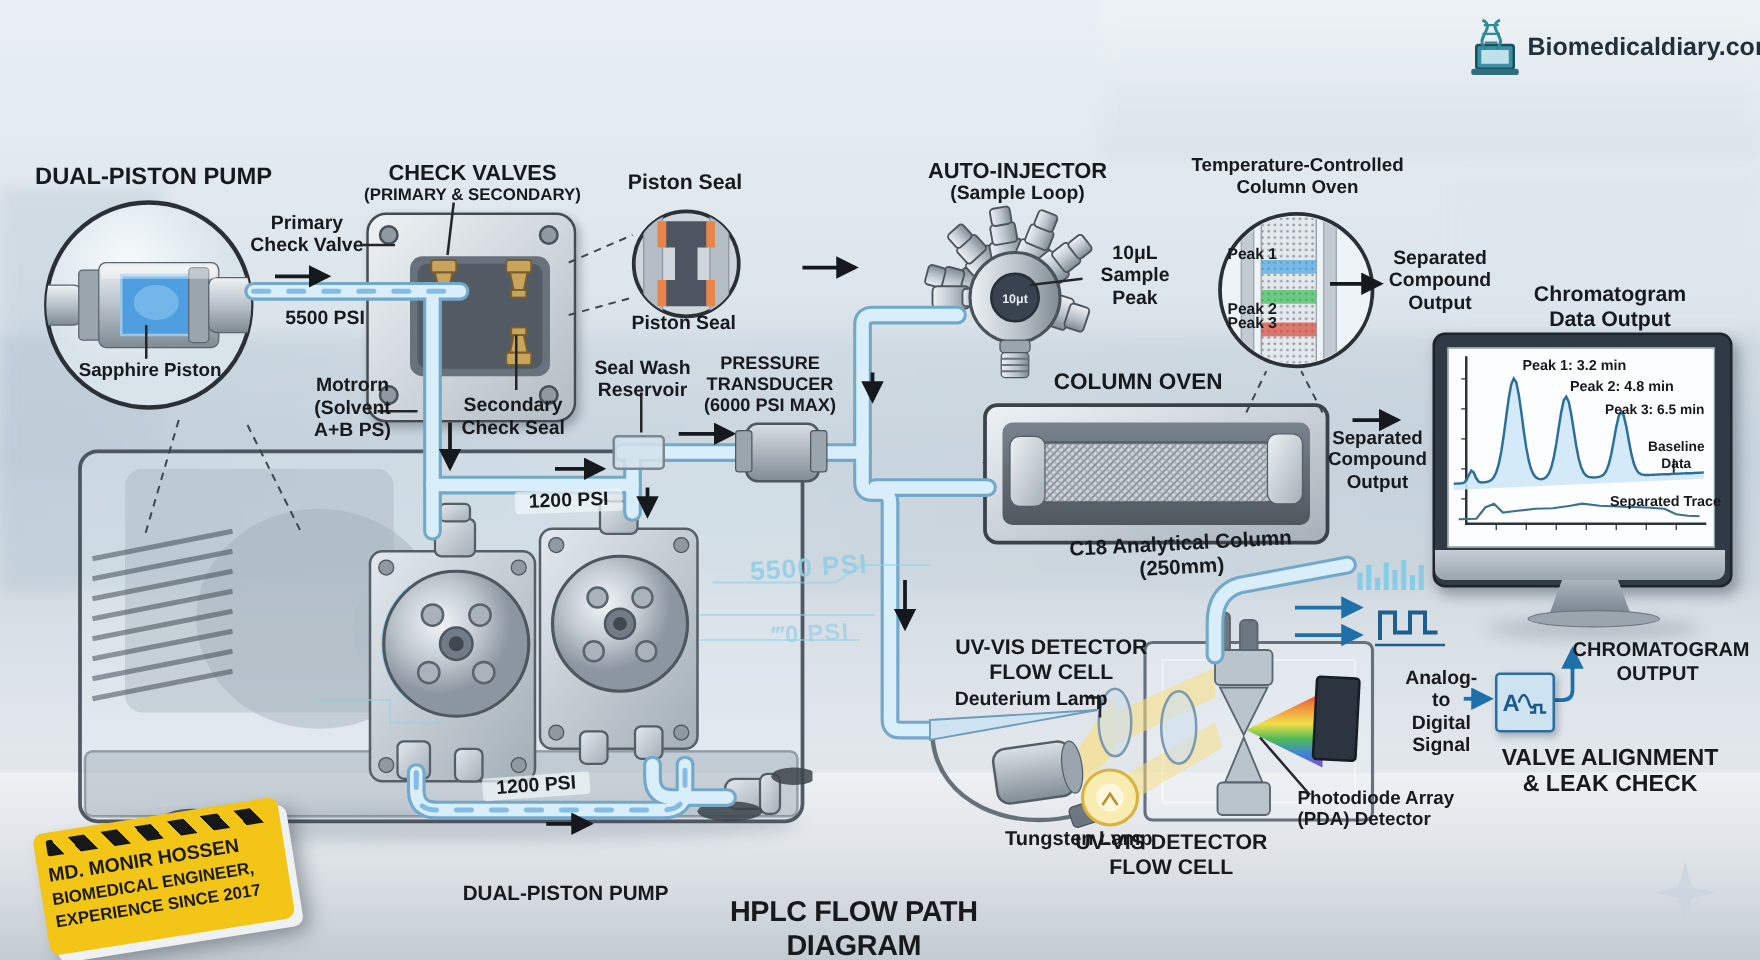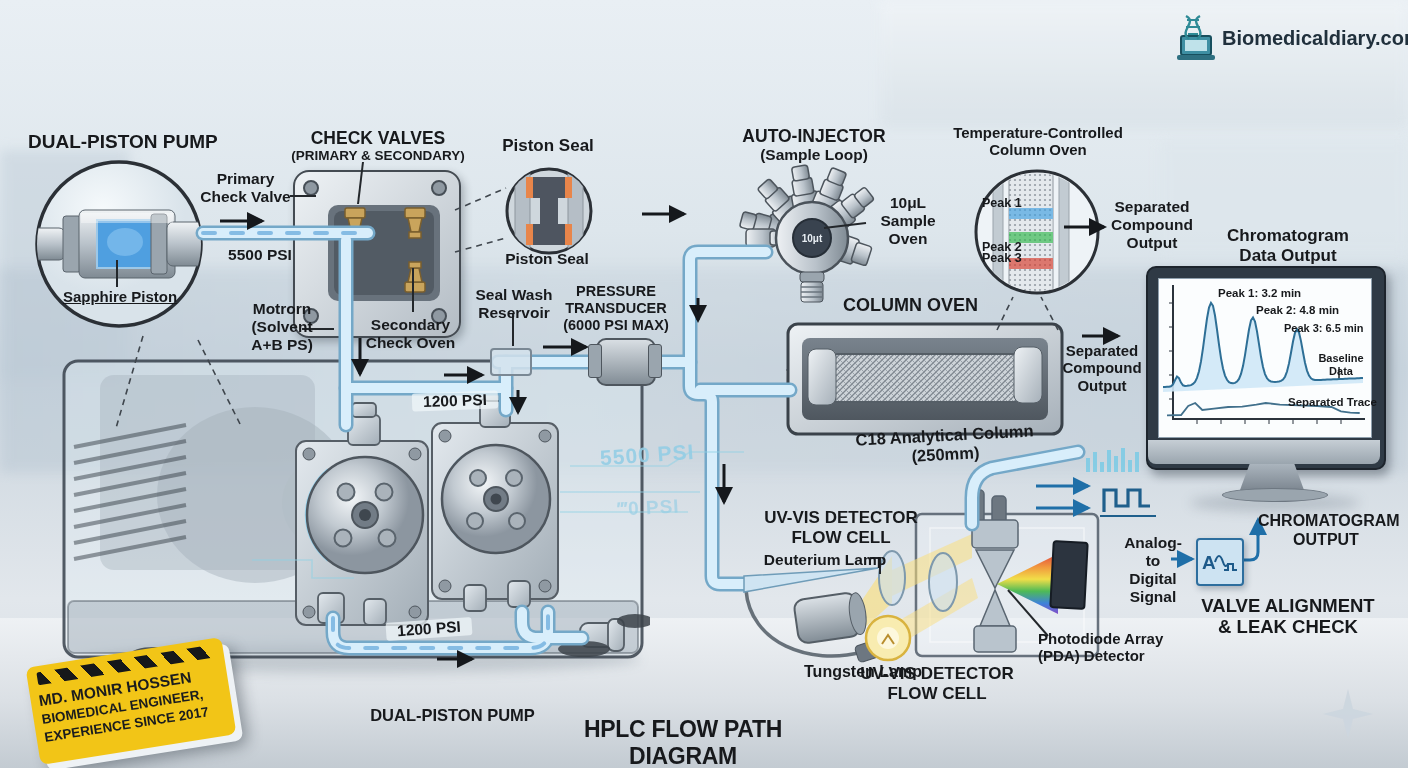--- a/index.html
+++ b/index.html
@@ -474,47 +474,47 @@
   <div class="abs" style="left:490px;top:348px;width:38px;height:24px;background:rgba(212,226,236,.85);border:2px solid #7a8894;border-radius:4px;"></div>
   <div class="abs" style="left:1196px;top:538px;width:44px;height:44px;background:#cde3f2;border:2.5px solid #2d6e9e;border-radius:4px;box-shadow:2px 3px 6px rgba(30,50,70,.3);">
     <svg width="44" height="44" viewBox="0 0 44 44">
       <text x="4" y="29" font-size="19" font-weight="bold" fill="#1d5a8a">A</text>
       <path d="M17 22 q4 -12 8 0 q2 7 5 2" stroke="#1d5a8a" stroke-width="2" fill="none"></path>
       <path d="M26 30 h4 v-6 h5 v6 h4" stroke="#1d5a8a" stroke-width="2" fill="none"></path>
     </svg>
   </div>
 
   <div class="lbl left" style="left:28px;top:131px;width:230px;font-size:19px;font-weight:800;">DUAL-PISTON PUMP</div>
-  <div class="lbl" style="left:50px;top:288px;width:140px;font-size:15px;text-decoration:underline;">Sapphire Piston</div>
+  <div class="lbl" style="left:50px;top:288px;width:140px;font-size:15px;">Sapphire Piston</div>
   <div class="lbl" style="left:198px;top:170px;width:95px;font-size:15.5px;">Primary
 Check Valve</div>
   <div class="lbl" style="left:215px;top:246px;width:90px;font-size:15.5px;font-weight:800;">5500 PSI</div>
   <div class="lbl" style="left:283px;top:128px;width:190px;font-size:17.5px;font-weight:800;">CHECK VALVES</div>
   <div class="lbl" style="left:283px;top:148px;width:190px;font-size:13.5px;">(PRIMARY &amp; SECONDARY)</div>
   <div class="lbl" style="left:348px;top:316px;width:125px;font-size:15.5px;">Secondary
-Check Oven</div>
+Check Seal</div>
   <div class="lbl" style="left:238px;top:300px;width:88px;font-size:15.5px;">Motrorn
 (Solvent
 A+B PS)</div>
   <div class="lbl" style="left:488px;top:136px;width:120px;font-size:17px;">Piston Seal</div>
   <div class="lbl" style="left:492px;top:250px;width:110px;font-size:15.5px;">Piston Seal</div>
   <div class="lbl" style="left:466px;top:286px;width:96px;font-size:15.5px;">Seal Wash
 Reservoir</div>
   <div class="lbl" style="left:550px;top:283px;width:132px;font-size:14.5px;font-weight:800;">PRESSURE
 TRANSDUCER
 (6000 PSI MAX)</div>
   <div class="lbl tag" style="left:412px;top:392px;width:80px;font-size:15.5px;font-weight:800;transform:rotate(-2deg);">1200 PSI</div>
   <div class="lbl tag" style="left:386px;top:620px;width:80px;font-size:15.5px;font-weight:800;transform:rotate(-4deg);">1200 PSI</div>
   <div class="watermark" style="left:600px;top:443px;font-size:21px;transform:rotate(-4deg);">5500 PSI</div>
   <div class="watermark" style="left:618px;top:497px;font-size:19px;opacity:.7;transform:rotate(-3deg);">‴0 PSI</div>
   <div class="lbl" style="left:735px;top:126px;width:158px;font-size:17.5px;font-weight:800;">AUTO-INJECTOR</div>
   <div class="lbl" style="left:735px;top:146px;width:158px;font-size:15.5px;">(Sample Loop)</div>
   <div class="lbl" style="left:868px;top:194px;width:80px;font-size:15.5px;">10μL
 Sample
-Oven</div>
+Peak</div>
   <div class="lbl" style="left:948px;top:124px;width:180px;font-size:15px;">Temperature-Controlled
 Column Oven</div>
   <div class="lbl left" style="left:982px;top:196px;width:50px;font-size:12.5px;">Peak 1</div>
   <div class="lbl left" style="left:982px;top:240px;width:50px;font-size:12.5px;">Peak 2</div>
   <div class="lbl left" style="left:982px;top:251px;width:50px;font-size:12.5px;">Peak 3</div>
   <div class="lbl" style="left:1108px;top:198px;width:88px;font-size:15.5px;">Separated
 Compound
 Output</div>
   <div class="lbl" style="left:828px;top:295px;width:165px;font-size:18px;font-weight:800;">COLUMN OVEN</div>
   <div class="lbl" style="left:840px;top:426px;width:210px;font-size:16.5px;transform:rotate(-3deg);">C18 Analytical Column

